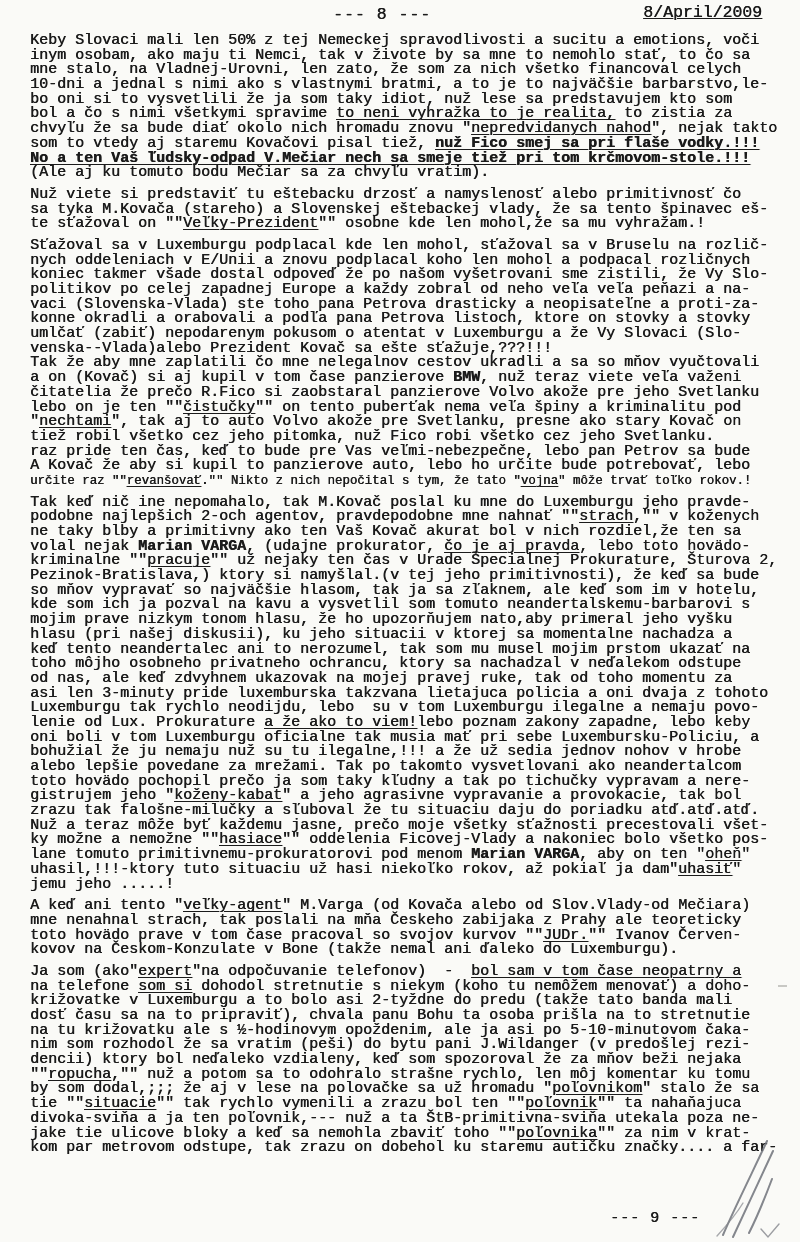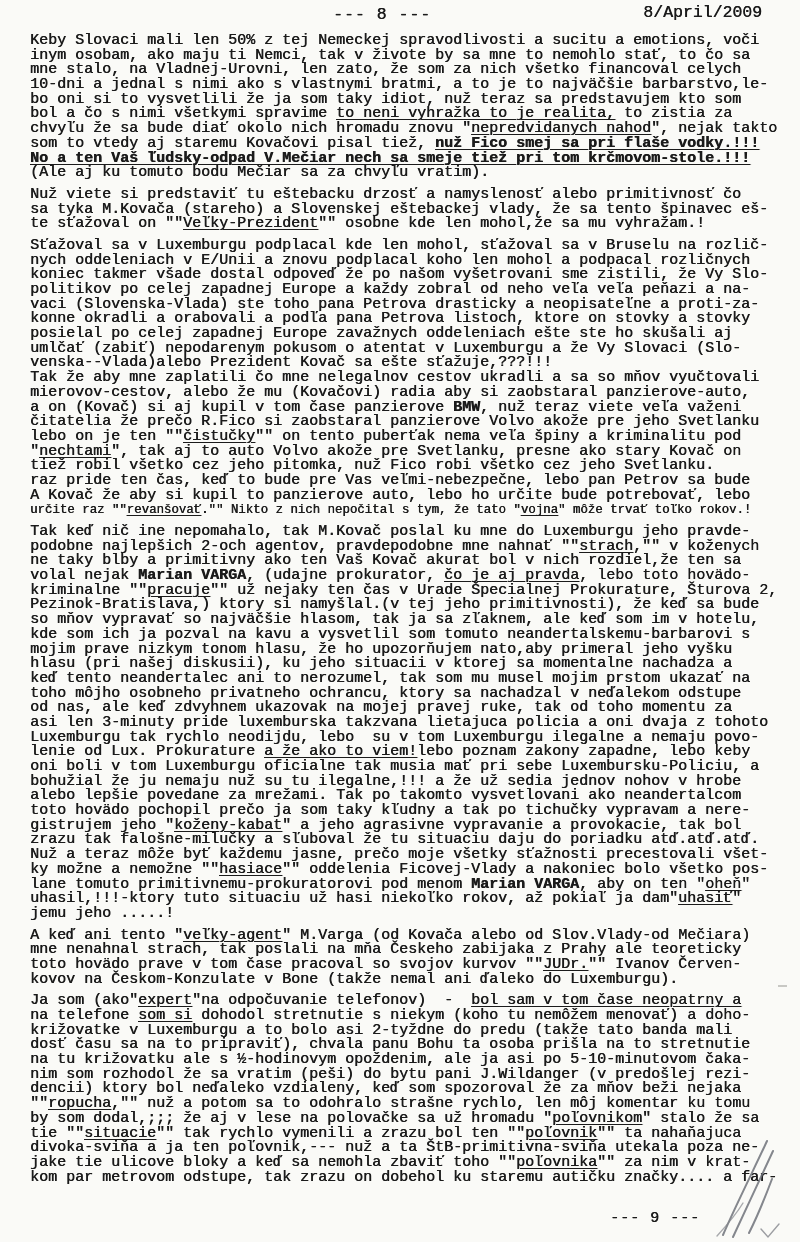--- a/index.html
+++ b/index.html
@@ -10,21 +10,21 @@
     background:#fafaf7;
     overflow:hidden;
     color:#1b1b1b;
     font-family:"Liberation Mono","DejaVu Sans Mono",monospace;
     font-size:15px;
     line-height:14.7px;
     text-shadow:0.4px 0 0 currentColor;
   }
   .header{position:relative;height:20px;padding-top:9px;font-size:16.5px;}
   .header .page-marker{position:absolute;left:333px;top:8px;letter-spacing:1px;}
-  .header .date{position:absolute;right:38px;top:6px;}
+  .header .date{position:absolute;right:38px;top:6px;text-decoration:underline;}
   .body-text{padding:5px 16px 0 30px;}
   .para{margin:0 0 7px 0;}
   .line{white-space:pre;height:14.7px;}
   .line.small{font-size:12.4px;}
   .u{text-decoration:underline;text-decoration-thickness:1.4px;text-underline-offset:2px;}
   .b{font-weight:bold;}
   .footer{position:absolute;right:100px;top:1212px;letter-spacing:1px;}
   .signature{position:absolute;left:703px;top:1133px;width:97px;height:109px;}
   .stray-mark{position:absolute;left:778px;top:985px;width:9px;height:2px;background:#c8c8c4;}
 </style>
@@ -37,44 +37,42 @@
     <span class="page-marker">--- 8 ---</span>
     <span class="date">8/April/2009</span>
   </div>
 
   <div class="body-text">
       <div class="para">
         <div class="line"><span>Keby Slovaci mali len 50% z tej Nemeckej spravodlivosti a sucitu a emotions, voči</span></div>
         <div class="line"><span>inym osobam, ako maju ti Nemci, tak v živote by sa mne to nemohlo stať, to čo sa</span></div>
         <div class="line"><span>mne stalo, na Vladnej-Urovni, len zato, že som za nich všetko financoval celych</span></div>
         <div class="line"><span>10-dni a jednal s nimi ako s vlastnymi bratmi, a to je to najväčšie barbarstvo,le-</span></div>
-        <div class="line"><span>bo oni si to vysvetlili že ja som taky idiot, nuž teraz sa predstavujem kto som</span></div>
+        <div class="line"><span>bo oni si to vysvetlili že ja som taky idiot, nuž lese sa predstavujem kto som</span></div>
         <div class="line"><span>bol a čo s nimi všetkymi spravime </span><span class="u">to neni vyhražka to je realita,</span><span> to zistia za</span></div>
         <div class="line"><span>chvyľu že sa bude diať okolo nich hromadu znovu "</span><span class="u">nepredvidanych nahod</span><span>", nejak takto</span></div>
         <div class="line"><span>som to vtedy aj staremu Kovačovi pisal tiež, </span><span class="u b">nuž Fico smej sa pri flaše vodky.!!!</span></div>
         <div class="line"><span class="u b">No a ten Vaš ľudsky-odpad V.Mečiar nech sa smeje tiež pri tom krčmovom-stole.!!!</span></div>
         <div class="line"><span>(Ale aj ku tomuto bodu Mečiar sa za chvyľu vratim).</span></div>
       </div>
       <div class="para">
         <div class="line"><span>Nuž viete si predstaviť tu eštebacku drzosť a namyslenosť alebo primitivnosť čo</span></div>
         <div class="line"><span>sa tyka M.Kovača (stareho) a Slovenskej eštebackej vlady, že sa tento špinavec eš-</span></div>
         <div class="line"><span>te sťažoval on ""</span><span class="u">Veľky-Prezident</span><span>"" osobne kde len mohol,že sa mu vyhražam.!</span></div>
       </div>
       <div class="para">
         <div class="line"><span>Sťažoval sa v Luxemburgu podplacal kde len mohol, sťažoval sa v Bruselu na rozlič-</span></div>
         <div class="line"><span>nych oddeleniach v E/Unii a znovu podplacal koho len mohol a podpacal rozličnych</span></div>
         <div class="line"><span>koniec takmer všade dostal odpoveď že po našom vyšetrovani sme zistili, že Vy Slo-</span></div>
         <div class="line"><span>politikov po celej zapadnej Europe a každy zobral od neho veľa veľa peňazi a na-</span></div>
         <div class="line"><span>vaci (Slovenska-Vlada) ste toho pana Petrova drasticky a neopisateľne a proti-za-</span></div>
         <div class="line"><span>konne okradli a orabovali a podľa pana Petrova listoch, ktore on stovky a stovky</span></div>
-        <div class="line"><span>posielal po celej zapadnej Europe zavažnych oddeleniach ešte ste ho skušali aj</span></div>
         <div class="line"><span>umlčať (zabiť) nepodarenym pokusom o atentat v Luxemburgu a že Vy Slovaci (Slo-</span></div>
         <div class="line"><span>venska--Vlada)alebo Prezident Kovač sa ešte sťažuje,???!!!</span></div>
         <div class="line"><span>Tak že aby mne zaplatili čo mne nelegalnov cestov ukradli a sa so mňov vyučtovali</span></div>
-        <div class="line"><span>mierovov-cestov, alebo že mu (Kovačovi) radia aby si zaobstaral panzierove-auto,</span></div>
         <div class="line"><span>a on (Kovač) si aj kupil v tom čase panzierove </span><span class="b">BMW</span><span>, nuž teraz viete veľa važeni</span></div>
         <div class="line"><span>čitatelia že prečo R.Fico si zaobstaral panzierove Volvo akože pre jeho Svetlanku</span></div>
         <div class="line"><span>lebo on je ten ""</span><span class="u">čistučky</span><span>"" on tento puberťak nema veľa špiny a kriminalitu pod</span></div>
         <div class="line"><span>"</span><span class="u">nechtami</span><span>", tak aj to auto Volvo akože pre Svetlanku, presne ako stary Kovač on</span></div>
         <div class="line"><span>tiež robil všetko cez jeho pitomka, nuž Fico robi všetko cez jeho Svetlanku.</span></div>
         <div class="line"><span>raz pride ten čas, keď to bude pre Vas veľmi-nebezpečne, lebo pan Petrov sa bude</span></div>
         <div class="line"><span>A Kovač že aby si kupil to panzierove auto, lebo ho určite bude potrebovať, lebo</span></div>
         <div class="line small"><span>určite raz ""</span><span class="u">revanšovať</span><span>."" Nikto z nich nepočital s tym, že tato "</span><span class="u">vojna</span><span>" môže trvať toľko rokov.!</span></div>
       </div>
       <div class="para">

